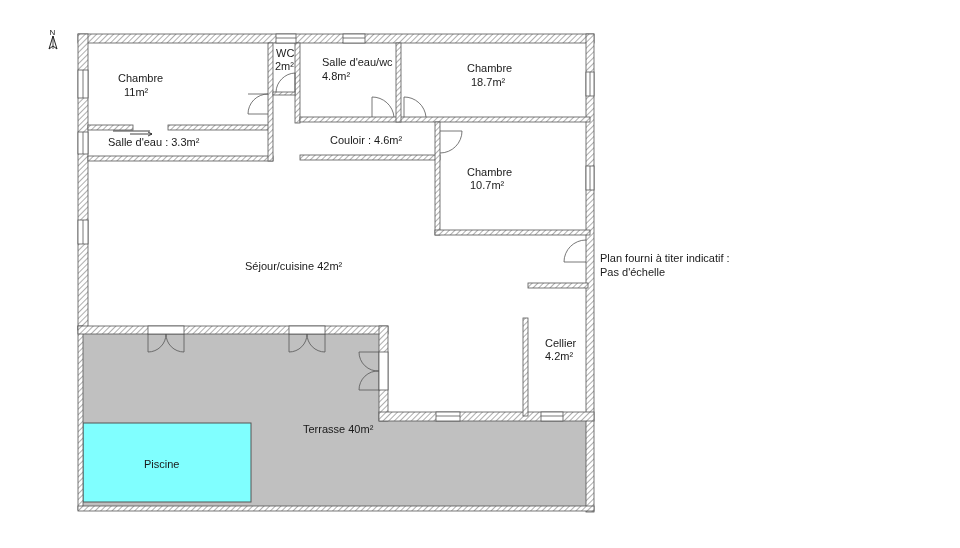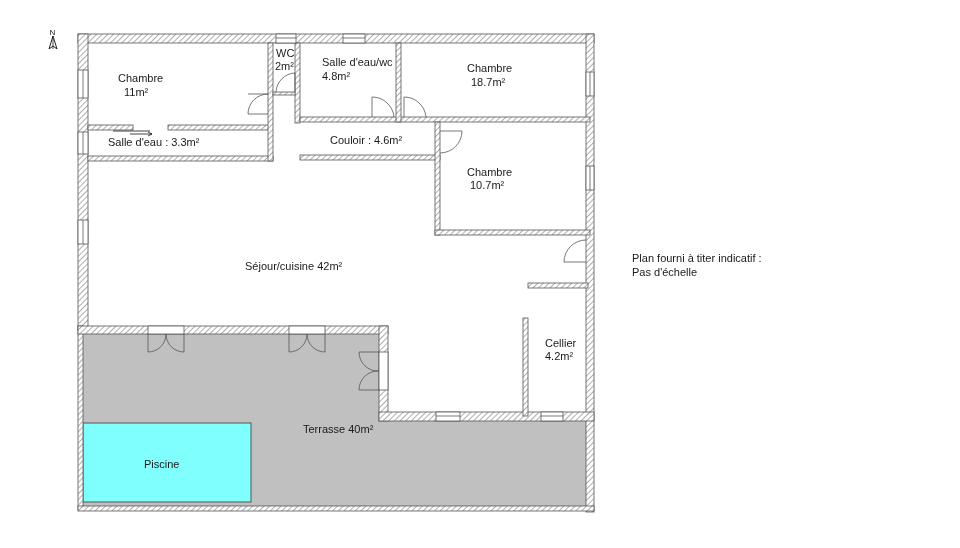--- a/index.html
+++ b/index.html
@@ -1,20 +1,20 @@
 <!DOCTYPE html>
 <html><head>
 <meta charset="utf-8">
 <style>
   html, body { margin: 0; padding: 0; background: #ffffff; }
   body { width: 960px; height: 548px; position: relative; overflow: hidden;
          font-family: "Liberation Sans", sans-serif; }
   #plan { position: absolute; left: 0; top: 0; width: 960px; height: 548px; }
   .lbl { font-family: "Liberation Sans", sans-serif; font-size: 11px; fill: #1a1a1a; }
-  .note { position: absolute; left: 632px; top: 251px; font-size: 11px; line-height: 14px; color: #1a1a1a; }
+  .note { position: absolute; left: 600px; top: 251px; font-size: 11px; line-height: 14px; color: #1a1a1a; }
   .note div { white-space: nowrap; }
   .north { position: absolute; left: 46px; top: 27px; width: 14px; height: 26px; }
 </style>
 </head>
 <body>
 
 <svg id="plan" viewBox="0 0 960 548" xmlns="http://www.w3.org/2000/svg">
   <defs>
     <pattern id="hatch" patternUnits="userSpaceOnUse" width="4" height="4" patternTransform="rotate(45)">
       <rect width="4" height="4" fill="#ffffff"></rect>

